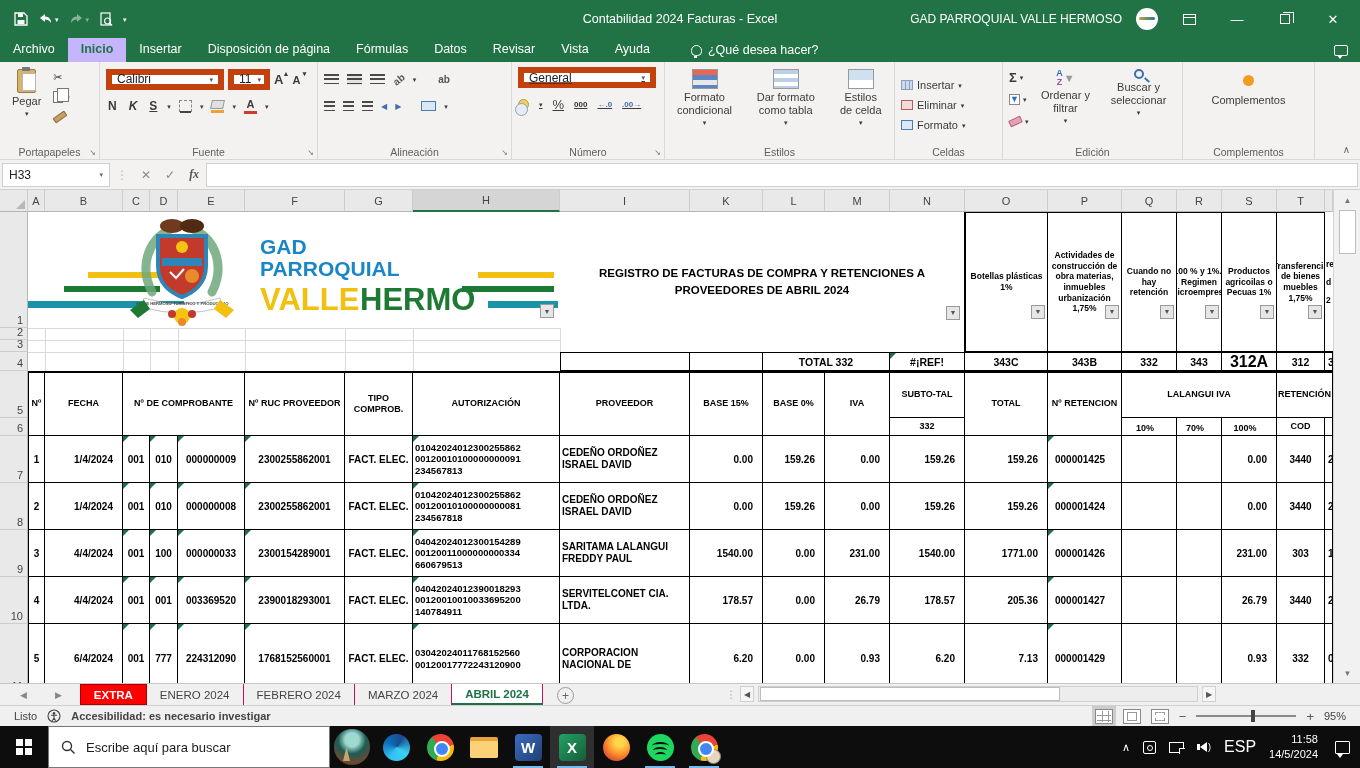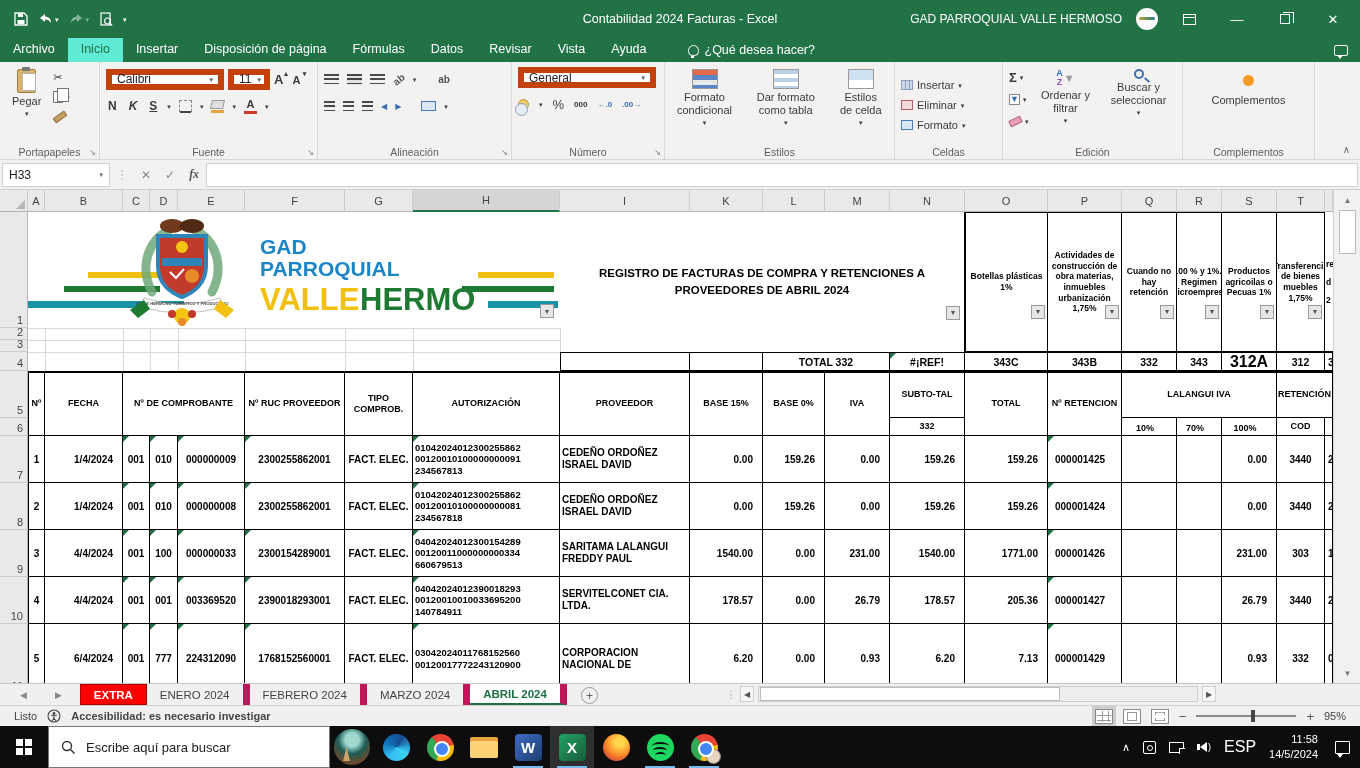--- a/index.html
+++ b/index.html
@@ -20,21 +20,21 @@
   .avatar::after { content:""; position:absolute; left:3px; top:9px; width:16px; height:3px; background:linear-gradient(90deg,#c8a23a,#6b8f5a,#2c7a9a); border-radius:2px; }
   .wbtn { width:34px; height:38px; display:flex; align-items:center; justify-content:center; font-size:13px; }
   .restore-ic { width:10px; height:10px; border:1px solid #fff; position:relative; }
   .restore-ic::before { content:""; position:absolute; left:2px; top:-3px; width:10px; height:10px; border:1px solid #fff; border-left:none; border-bottom:none; }
   .ribdisp-ic { width:13px; height:11px; border:1px solid #fff; position:relative; }
   .ribdisp-ic::before { content:""; position:absolute; left:0; top:2px; width:11px; height:1px; background:#fff; }
 
   
   .menubar { position:absolute; top:38px; left:0; width:1360px; height:24px; background:#217346; display:flex; align-items:stretch; color:#fff; font-size:12.5px; }
   .mtab { padding:4px 13px; cursor:default; }
-  .mtab.active { background:#5eead4; color:#217346; }
+  .mtab.active { background:#c4b5fd; color:#217346;font-weight:bold; }
   .msearch { display:flex; align-items:center; gap:6px; margin-left:28px; }
   .bulb { width:11px; height:11px; border:1.5px solid #fff; border-radius:50% 50% 40% 40%; position:relative; }
   .bulb::after { content:""; position:absolute; left:2.5px; bottom:-3px; width:3px; height:2px; background:#fff; }
   .mb-right { margin-left:auto; display:flex; align-items:center; padding-right:12px; }
   .comment-ic { width:14px; height:11px; border:1.5px solid #fff; border-radius:2px; position:relative; }
   .comment-ic::after { content:""; position:absolute; left:2px; bottom:-4px; border-left:3px solid transparent; border-right:3px solid transparent; border-top:4px solid #fff; }
 
   
   .ribbon { position:absolute; top:62px; left:0; width:1360px; height:98px; background:#f3f2f1; border-bottom:1px solid #d8d8d8; display:flex; color:#3b3b3b; font-size:11px; }
   .rgroup { position:relative; border-right:1px solid #dadada; padding:5px 6px 16px 6px; display:flex; gap:6px; }
@@ -129,21 +129,21 @@
   .edgecell { position:relative; background:#fff; border-bottom:1px solid #000; display:flex; flex-direction:column; align-items:flex-start; justify-content:center; gap:8px; font-size:8.5px; font-weight:bold; overflow:hidden; padding-left:1px; }
   .clip { white-space:nowrap; overflow:hidden; }
   
   .vscroll { position:absolute; right:0; top:0; width:27px; height:493px; background:#f1f1f1; border-left:1px solid #d4d4d4; }
   .vs-btn { position:absolute; left:5px; width:17px; height:16px; color:#777; font-size:8px; display:flex; align-items:center; justify-content:center; }
   .vs-thumb { position:absolute; left:5px; top:20px; width:17px; height:44px; background:#fff; border:1px solid #bdbdbd; }
 
   
   .tabsbar { position:absolute; top:683px; left:0; width:1360px; height:22px; background:#f0f0f0; border-top:1px solid #c6c6c6; display:flex; align-items:stretch; font-size:11.5px; color:#444; }
   .tnav { display:flex; align-items:center; gap:28px; padding:0 18px 0 20px; color:#888; font-size:9px; }
-  .stab { display:flex; align-items:center; padding:0 13px; border-right:7px solid #be185d; cursor:default; }
+  .stab { display:flex; align-items:center; padding:0 13px; border-right:1px solid #be185d; cursor:default; }
   .stab.red { background:#fe0000; color:#fff; font-weight:bold; border:1px solid #a00; }
   .stab.active { background:#fff; color:#1f7045; font-weight:bold; border-bottom:2px solid #1f7045; }
   .addsheet { width:17px; height:17px; margin:2px 0 0 14px; border-radius:50%; border:1px solid #9a9a9a; color:#666; font-size:12px; display:flex; align-items:center; justify-content:center; align-self:center; }
   .hsc-wrap { position:absolute; left:726px; top:684px; width:492px; height:20px; display:flex; align-items:center; gap:4px; }
   .hdots { color:#aaa; font-size:10px; }
   .hs-btn { width:14px; height:16px; display:flex; align-items:center; justify-content:center; color:#555; font-size:8px; background:#f6f6f6; border:1px solid #cfcfcf; }
   .hs-track { position:relative; width:440px; height:16px; background:#ededed; border:1px solid #cfcfcf; }
   .hs-thumb { position:absolute; left:1px; top:0; width:300px; height:14px; background:#fff; border:1px solid #bdbdbd; }
 
   
@@ -349,21 +349,21 @@
       <span class="bars sh"></span>
       <span style="font-size:8px;color:#3f6fae">◀</span>
       <span style="font-size:8px;color:#3f6fae">▶</span>
       <span class="merge-ic" style="margin-left:12px"></span>
       <span class="car">▾</span>
     </div>
     <span class="glabel">Alineación</span>
     <span class="launcher">↘</span>
   </div>
 
-  <div class="rgroup" style="width:153px; flex-direction:column; gap:4px;">
+  <div class="rgroup" style="width:153px; flex-direction:column; gap:4px;text-decoration:underline;">
     <span class="combo" style="width:138px">
         <span>General</span>
         <span class="car">▾</span>
       </span>
     <div class="alrow" style="gap:10px">
       <span class="coin"></span>
       <span class="car">▾</span>
       <span style="font-size:13px;color:#444">%</span>
       <span class="tinytxt">000</span>
       <span class="tinytxt" style="color:#3f6fae">←.0</span>

